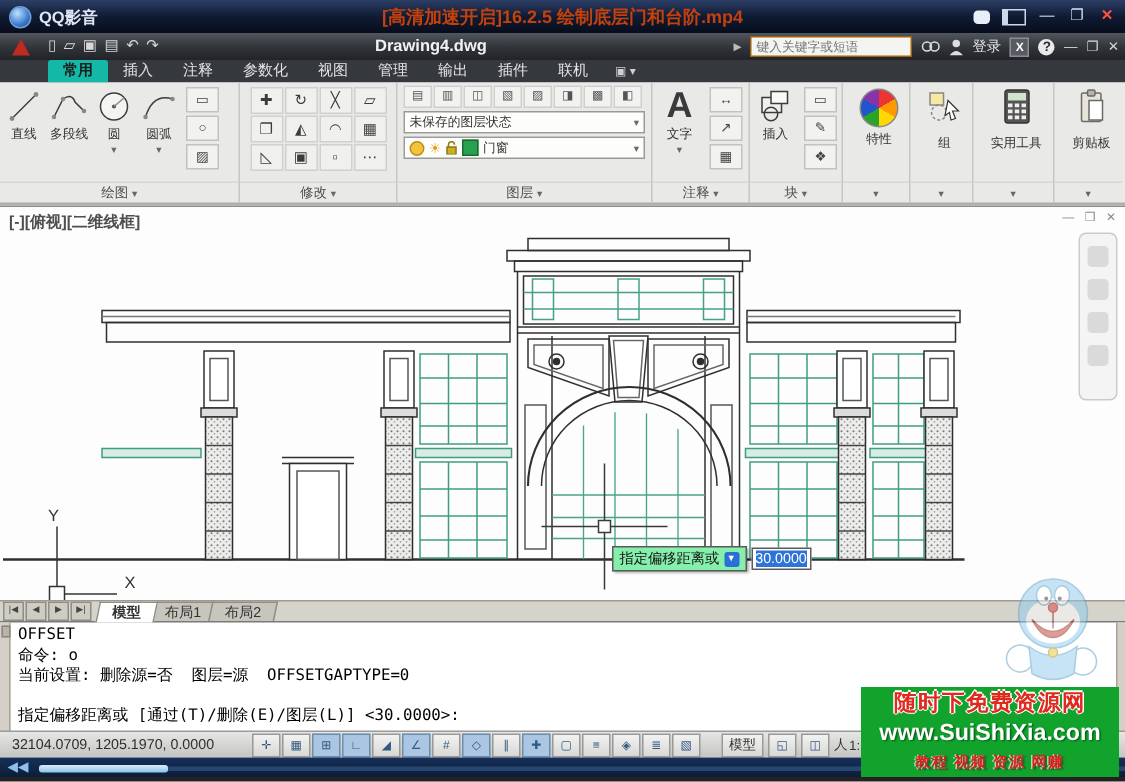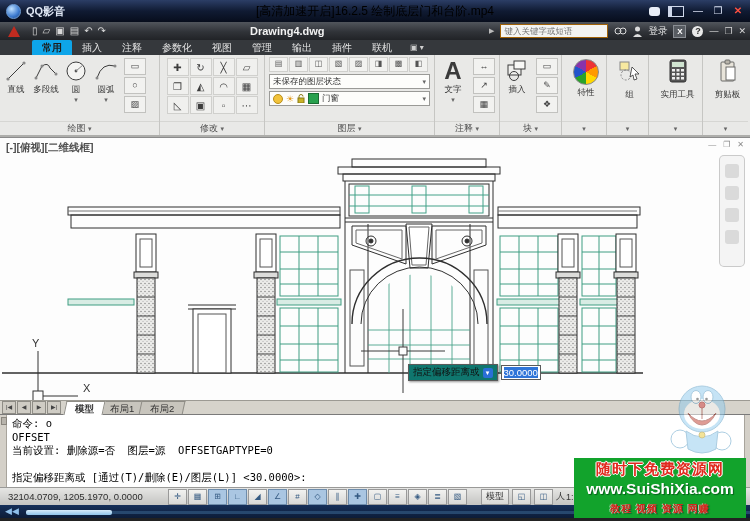--- a/index.html
+++ b/index.html
@@ -5,21 +5,21 @@
   html,body{margin:0;padding:0;background:#222;}
   #stage{position:relative;width:750px;height:518px;overflow:hidden;background:#fff;
          font-family:"Liberation Sans",sans-serif;-webkit-font-smoothing:antialiased;}
   .abs{position:absolute;}
   
   .qq-bar{left:0;top:0;width:750px;height:22px;background:linear-gradient(180deg,#2c3e66 0%,#101b33 50%,#070d1c 100%);
           display:flex;align-items:center;color:#e8edf6;}
   .qq-logo{width:13px;height:13px;margin:0 5px 0 6px;border-radius:50%;
            background:radial-gradient(circle at 35% 30%,#bfe1ff,#3d7bd0 60%,#1c3f77);border:1px solid #6f9fd8;}
   .qq-name{font-size:11px;font-weight:bold;color:#dfe7f4;}
-  .qq-title{left:0;top:0;width:750px;height:22px;line-height:22px;text-align:center;font-size:12px;font-weight:normal;color:#000000;pointer-events:none;}
+  .qq-title{left:0;top:0;width:750px;height:22px;line-height:22px;text-align:center;font-size:12px;font-weight:bold;color:#c2410c;pointer-events:none;}
   .qq-ctrls{position:absolute;right:6px;top:0;height:22px;display:flex;align-items:center;gap:8px;}
   .qq-balloon{width:11px;height:9px;background:#e9eef7;border-radius:3px;}
   .qq-panelico{width:11px;height:9px;border:1px solid #cfd8ea;border-left-width:4px;}
   .wbtn{font-size:10px;color:#d7def0;width:12px;text-align:center;line-height:22px;}
   .wbtn.close{color:#ff5040;font-weight:bold;}
   
   .acad-bar{left:0;top:22px;width:750px;height:18px;background:linear-gradient(180deg,#51555c,#303338 55%,#212327);
             display:flex;align-items:center;color:#e6e6e6;}
   .acad-logo{width:24px;height:16px;margin-left:2px;display:flex;align-items:center;justify-content:center;}
   .acad-a{width:0;height:0;border-left:6px solid transparent;border-right:6px solid transparent;border-bottom:11px solid #c02b20;}
@@ -32,21 +32,21 @@
              padding:0 3px;font-family:"Liberation Sans",sans-serif;}
   .signin{font-size:9.5px;color:#e8e8e8;}
   .xchg{width:11px;height:11px;background:#585c62;border:1px solid #8a8e94;color:#fff;font-size:8px;font-weight:bold;
         text-align:center;line-height:11px;}
   .helpq{width:11px;height:11px;border-radius:50%;background:#e9e9e9;color:#2c2c2c;font-size:9px;font-weight:bold;
          text-align:center;line-height:11px;}
   .mini-w{font-size:9px;color:#d8d8d8;}
   
   .rtabs{left:0;top:40px;width:750px;height:15px;background:#35383c;display:flex;padding-left:32px;box-sizing:border-box;}
   .rtab{padding:0 10px;font-size:10px;line-height:15px;color:#e3e3e3;}
-  .rtab.active{background:#0ea5e9;color:#1d1d1d;border-radius:2px 2px 0 0;font-weight:bold;}
+  .rtab.active{background:#14b8a6;color:#1d1d1d;border-radius:2px 2px 0 0;font-weight:bold;}
   .rtab-extra{margin-left:8px;font-size:8px;color:#cfcfcf;line-height:15px;}
   
   .ribbon{left:0;top:55px;width:750px;height:80px;background:#e9e9e7;border-bottom:2px solid #aeaeab;display:flex;box-sizing:content-box;}
   .panel{height:80px;border-right:1px solid #c6c6c3;display:flex;flex-direction:column;box-sizing:border-box;}
   .pbody{flex:1;display:flex;padding:3px 2px 0 2px;gap:2px;}
   .plabel{height:13px;line-height:12px;text-align:center;font-size:9px;color:#4d4d4d;border-top:1px solid #d6d6d3;}
   .chv{font-size:7px;color:#666;}
   .bigtool{width:28px;display:flex;flex-direction:column;align-items:center;}
   .bigtool .tico{width:24px;height:26px;display:flex;align-items:center;justify-content:center;}
   .bigtool .tlabel{font-size:8.5px;color:#333;white-space:nowrap;}
@@ -68,21 +68,21 @@
   .singlecol{flex-direction:column;align-items:center;justify-content:flex-start;display:flex;width:100%;}
   .slabel{font-size:8.5px;color:#333;}
   
   .canvas{left:0;top:137px;width:750px;height:263px;background:#fdfdfd;border-top:1px solid #8b8b8b;}
   .vplabel{left:6px;top:141px;font-size:10.5px;color:#4f4f4f;font-weight:bold;}
   .vpctrl{right:6px;top:140px;display:flex;gap:7px;font-size:8px;color:#8a8a8a;}
   .navbar{right:5px;top:155px;width:26px;height:112px;border:1px solid rgba(150,150,150,.45);border-radius:5px;
           background:rgba(235,235,235,.5);display:flex;flex-direction:column;align-items:center;gap:8px;padding-top:8px;box-sizing:border-box;}
   .navdot{width:14px;height:14px;border-radius:3px;background:rgba(170,170,170,.35);}
   .tooltip{left:408px;top:364px;display:flex;align-items:center;gap:3px;z-index:5;}
-  .tt-box{background:#0f766e;border:1px solid #5a5a5a;box-shadow:1px 1px 2px rgba(0,0,0,.4);font-size:9.5px;color:#111;
+  .tt-box{background:#86efac;border:1px solid #5a5a5a;box-shadow:1px 1px 2px rgba(0,0,0,.4);font-size:9.5px;color:#111;
           padding:1px 4px;display:flex;align-items:center;gap:3px;}
   .tt-ico{width:10px;height:10px;background:#2a6fd6;color:#fff;font-size:6px;text-align:center;line-height:10px;border-radius:2px;}
   .tt-input{background:#fff;border:1px solid #5a5a5a;font-size:9.5px;padding:1px 2px;}
   .tt-sel{background:#2e74d8;color:#fff;}
   
   .laybar{left:0;top:400px;width:750px;height:14px;background:#d6d3cb;border-top:1px solid #9c9a93;display:flex;align-items:flex-end;}
   .navbtns{display:flex;gap:1px;margin:0 4px 1px 2px;}
   .nb{width:12px;height:11px;border:1px solid #8f8d86;background:#cfccc4;font-size:6px;color:#444;text-align:center;line-height:10px;}
   .ltab{font-size:9.5px;color:#333;padding:0 9px;height:13px;line-height:13px;border:1px solid #8f8d86;border-bottom:none;
         background:#c8c5bd;transform:skewX(-12deg);margin-right:-4px;}
@@ -578,22 +578,22 @@
     <span class="ltab active"><span>模型</span></span>
     <span class="ltab"><span>布局1</span></span>
     <span class="ltab"><span>布局2</span></span>
   </div>
 
   <div class="abs cmd">
     <div class="cmd-strip">
         <div class="cmd-grip"></div>
       </div>
     <div class="cmd-text">
+      <div>OFFSET</div>
       <div>命令: o</div>
-      <div>OFFSET</div>
       <div>当前设置: 删除源=否  图层=源  OFFSETGAPTYPE=0</div>
       <div></div>
       <div>指定偏移距离或 [通过(T)/删除(E)/图层(L)] &lt;30.0000&gt;:</div>
     </div>
     <div class="cmd-sb"></div>
   </div>
 
   <div class="abs status">
     <span class="coords">32104.0709, 1205.1970, 0.0000</span>
     <span class="toggles">

